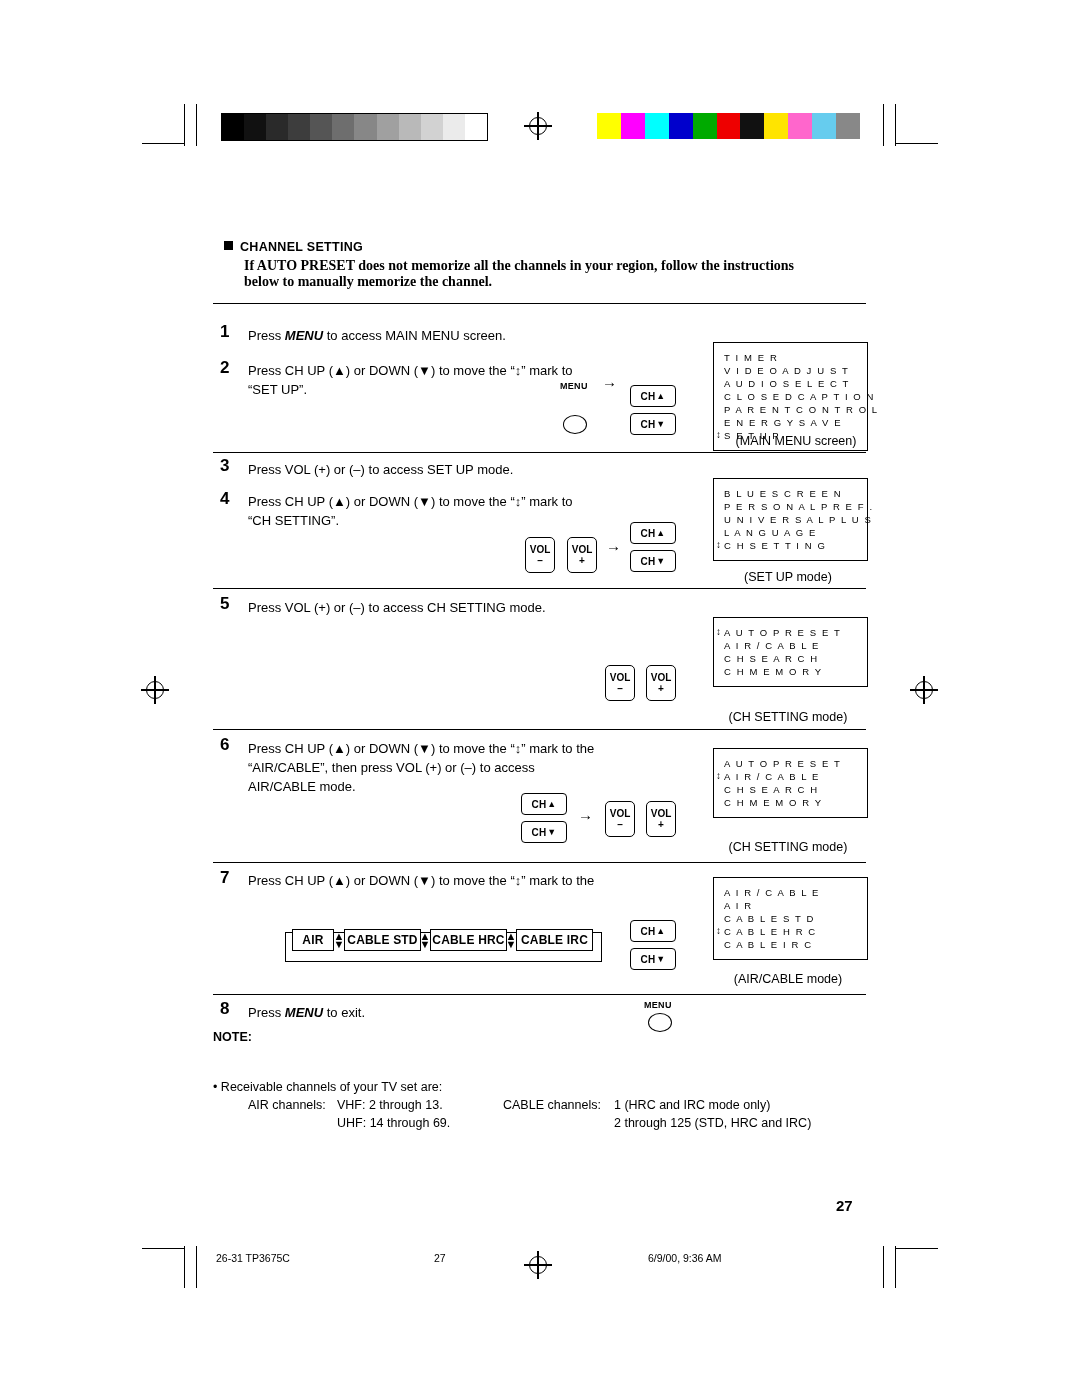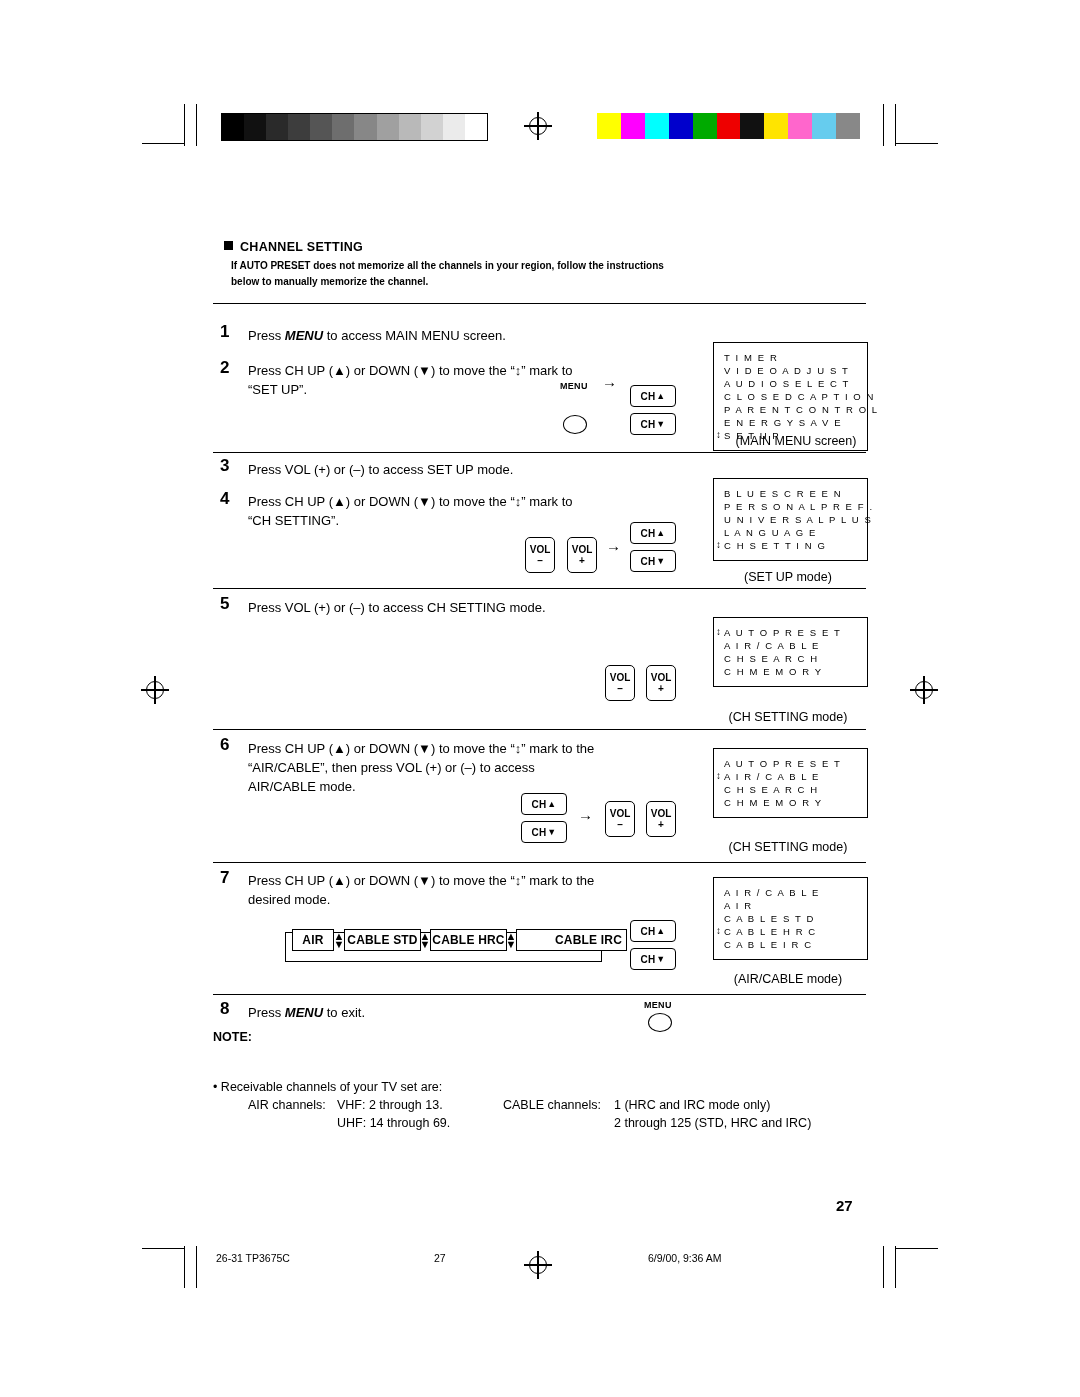--- a/index.html
+++ b/index.html
@@ -78,26 +78,27 @@
   }
   .sec-head .sq {
     display: inline-block;
     width: 9px; height: 9px;
     background: #000;
     margin-right: 7px;
     vertical-align: 1px;
   }
   .sec-body {
     position: absolute;
-    left: 231px;
+    left: 244px;
     top: 258px;
     width: 625px;
-    font-size: 10px;
+    font-size: 14px;
     font-weight: bold;
     line-height: 16px;
+    font-family: Liberation Serif, serif;
   }
 
   hr.rule {
     position: absolute;
     border: none;
     border-top: 1px solid #000;
     margin: 0;
   }
 
   .step-num {
@@ -435,37 +436,36 @@
       <div>A U T O   P R E S E T</div>
       <div class="mk">A I R / C A B L E</div>
       <div>C H   S E A R C H</div>
       <div>C H   M E M O R Y</div>
     </div>
   <div class="osd-cap" style="left:713px;top:840px;width:150px;">(CH SETTING mode)</div>
 
   <div class="step-num" style="left:220px;top:868px;">7</div>
   <div class="step-txt" style="left:248px;top:871px;width:440px;">
     <div>Press CH UP (▲) or DOWN (▼) to move the “↕” mark to the</div>
-    <div>desired mode.</div>
   </div>
 
   <div class="chain-outer" style="left:285px;top:932px;width:315px;height:28px;"></div>
   <div class="chain-btn" style="left:292px;top:929px;width:40px;height:20px;">
     <span>AIR</span>
   </div>
   <div class="chain-ud" style="left:332px;top:932px;width:14px;">▲<br>▼</div>
   <div class="chain-btn" style="left:344px;top:929px;width:75px;height:20px;">
     <span>CABLE STD</span>
   </div>
   <div class="chain-ud" style="left:418px;top:932px;width:14px;">▲<br>▼</div>
   <div class="chain-btn" style="left:430px;top:929px;width:75px;height:20px;">
     <span>CABLE HRC</span>
   </div>
   <div class="chain-ud" style="left:504px;top:932px;width:14px;">▲<br>▼</div>
-  <div class="chain-btn" style="left:516px;top:929px;width:75px;height:20px;padding-left:34px;">
+  <div class="chain-btn" style="left:516px;top:929px;width:75px;height:20px;">
     <span>CABLE IRC</span>
   </div>
 
   <div class="btn" style="left:630px;top:920px;width:44px;height:20px;">
     <span>CH</span>
       <span style="font-size:9px;margin-left:1px;">▲</span>
   </div>
   <div class="btn" style="left:630px;top:948px;width:44px;height:20px;">
     <span>CH</span>
       <span style="font-size:9px;margin-left:1px;">▼</span>

